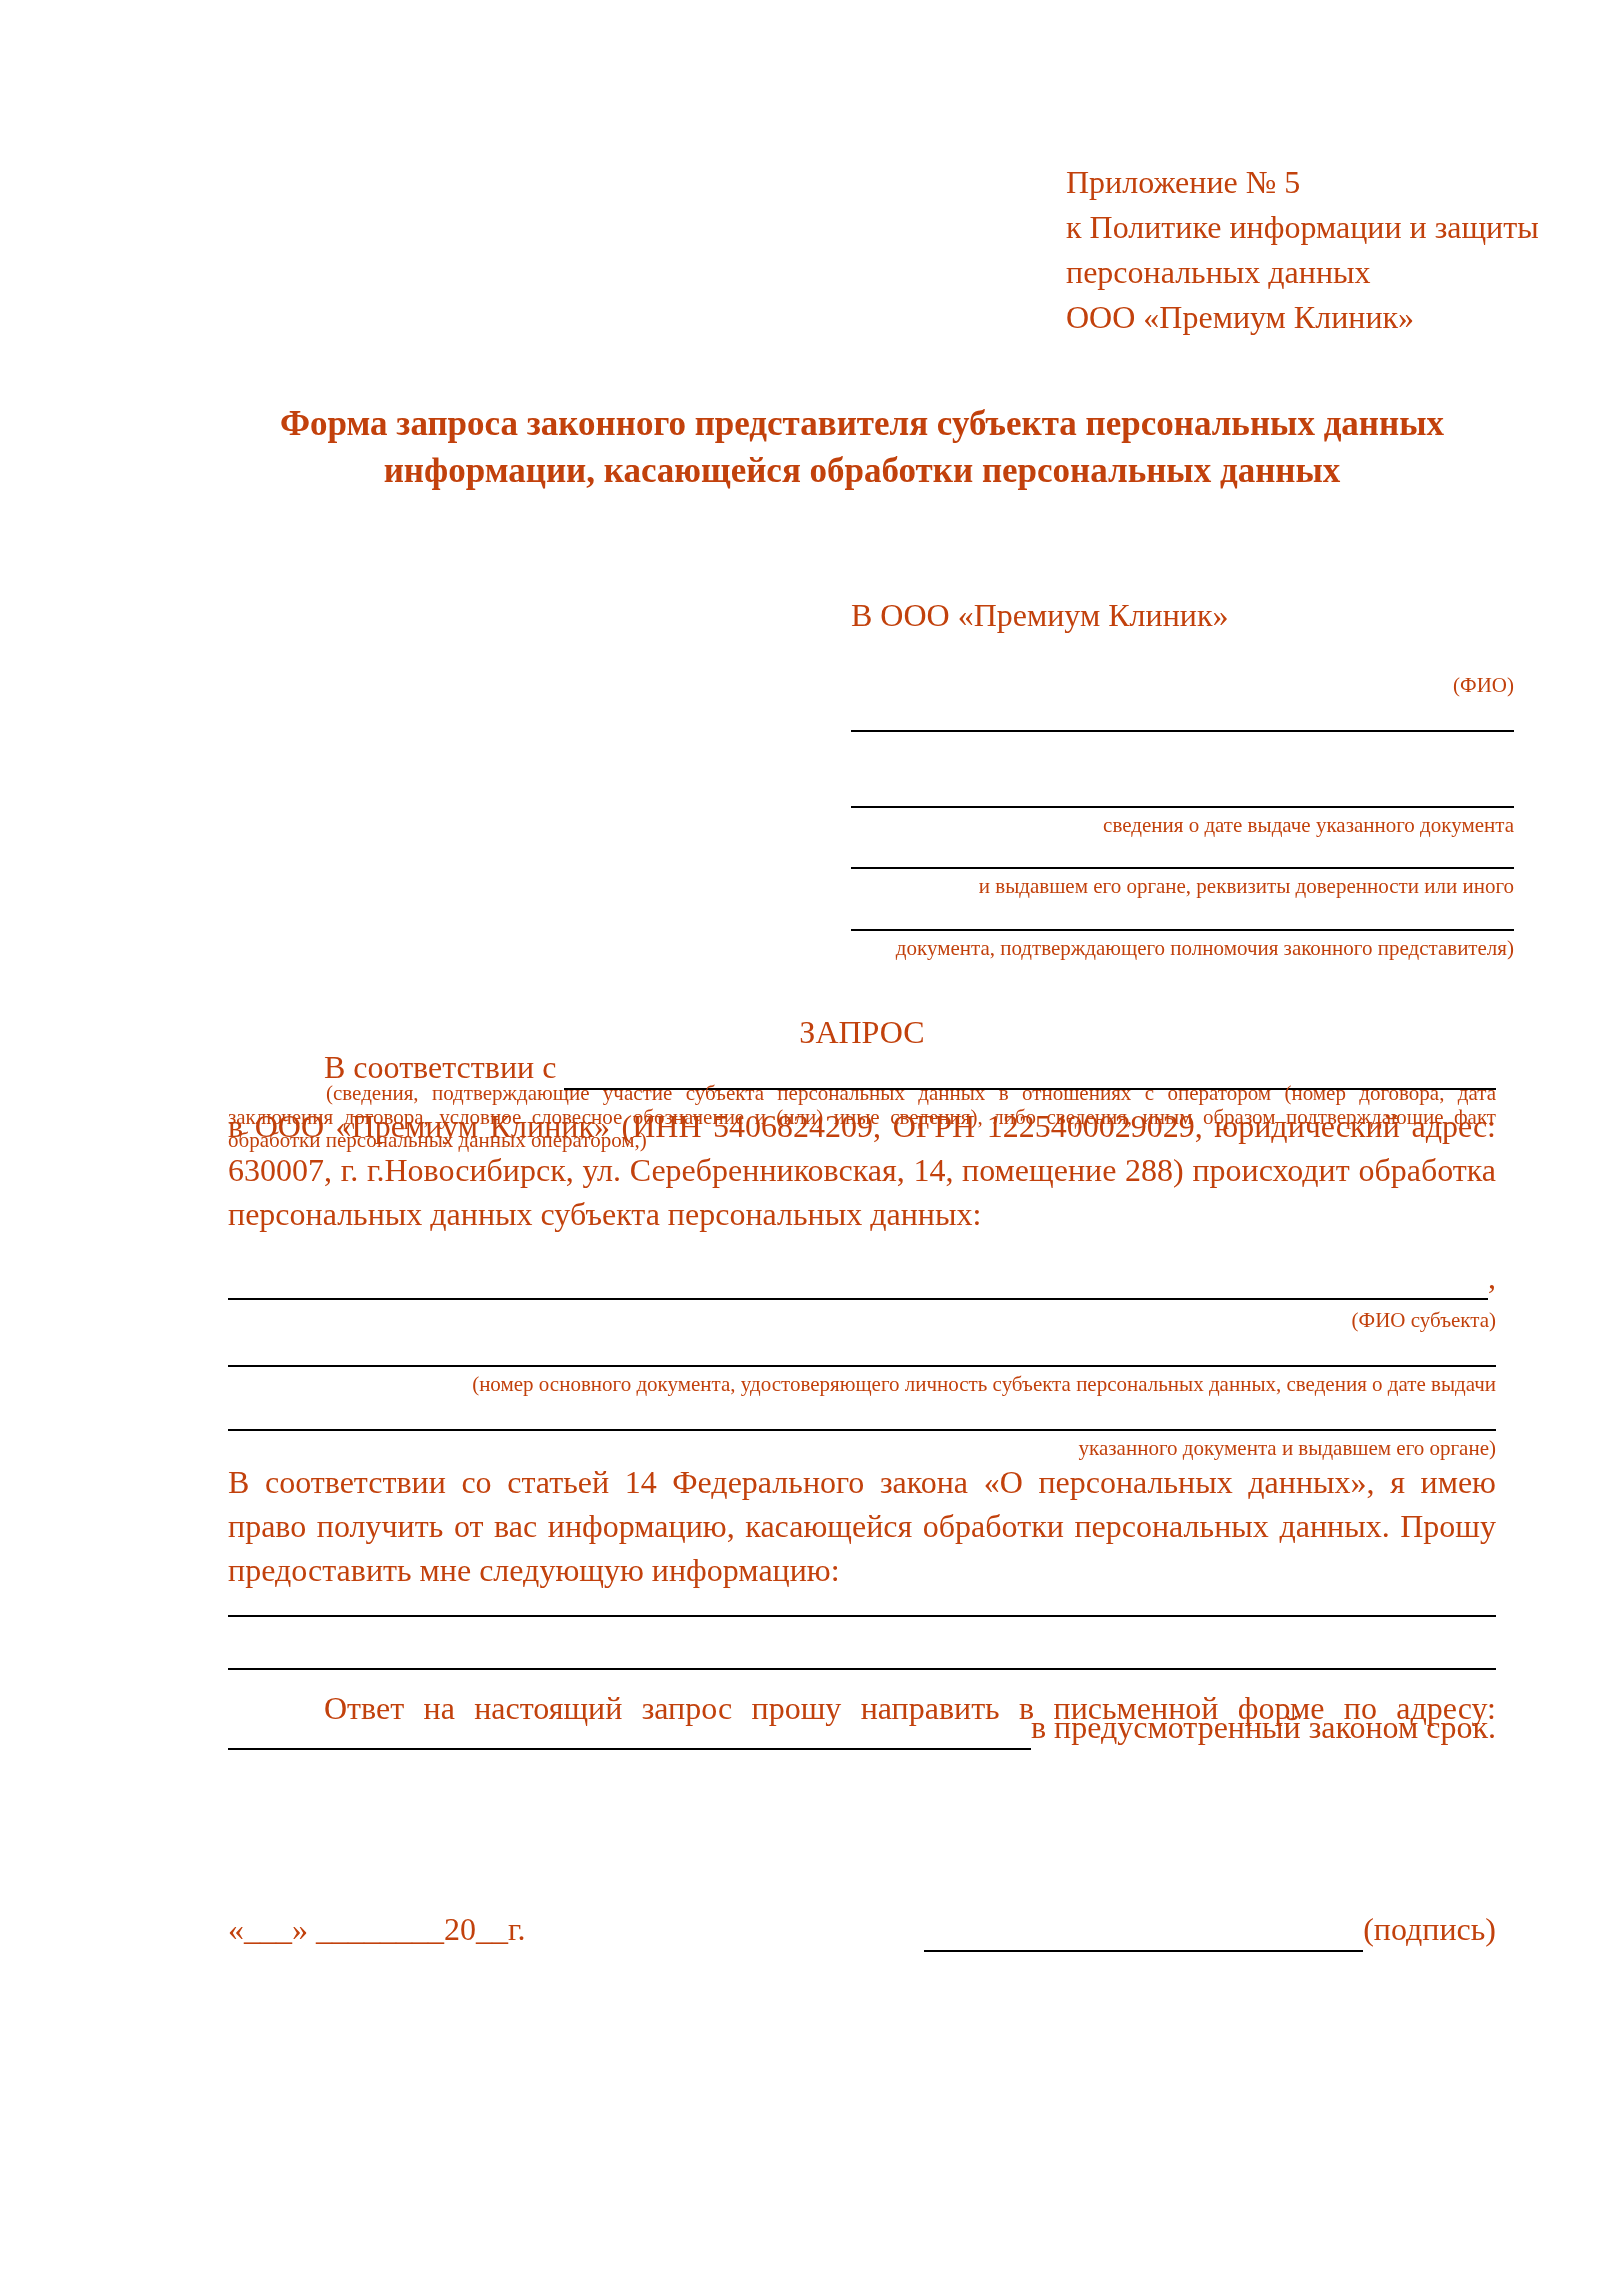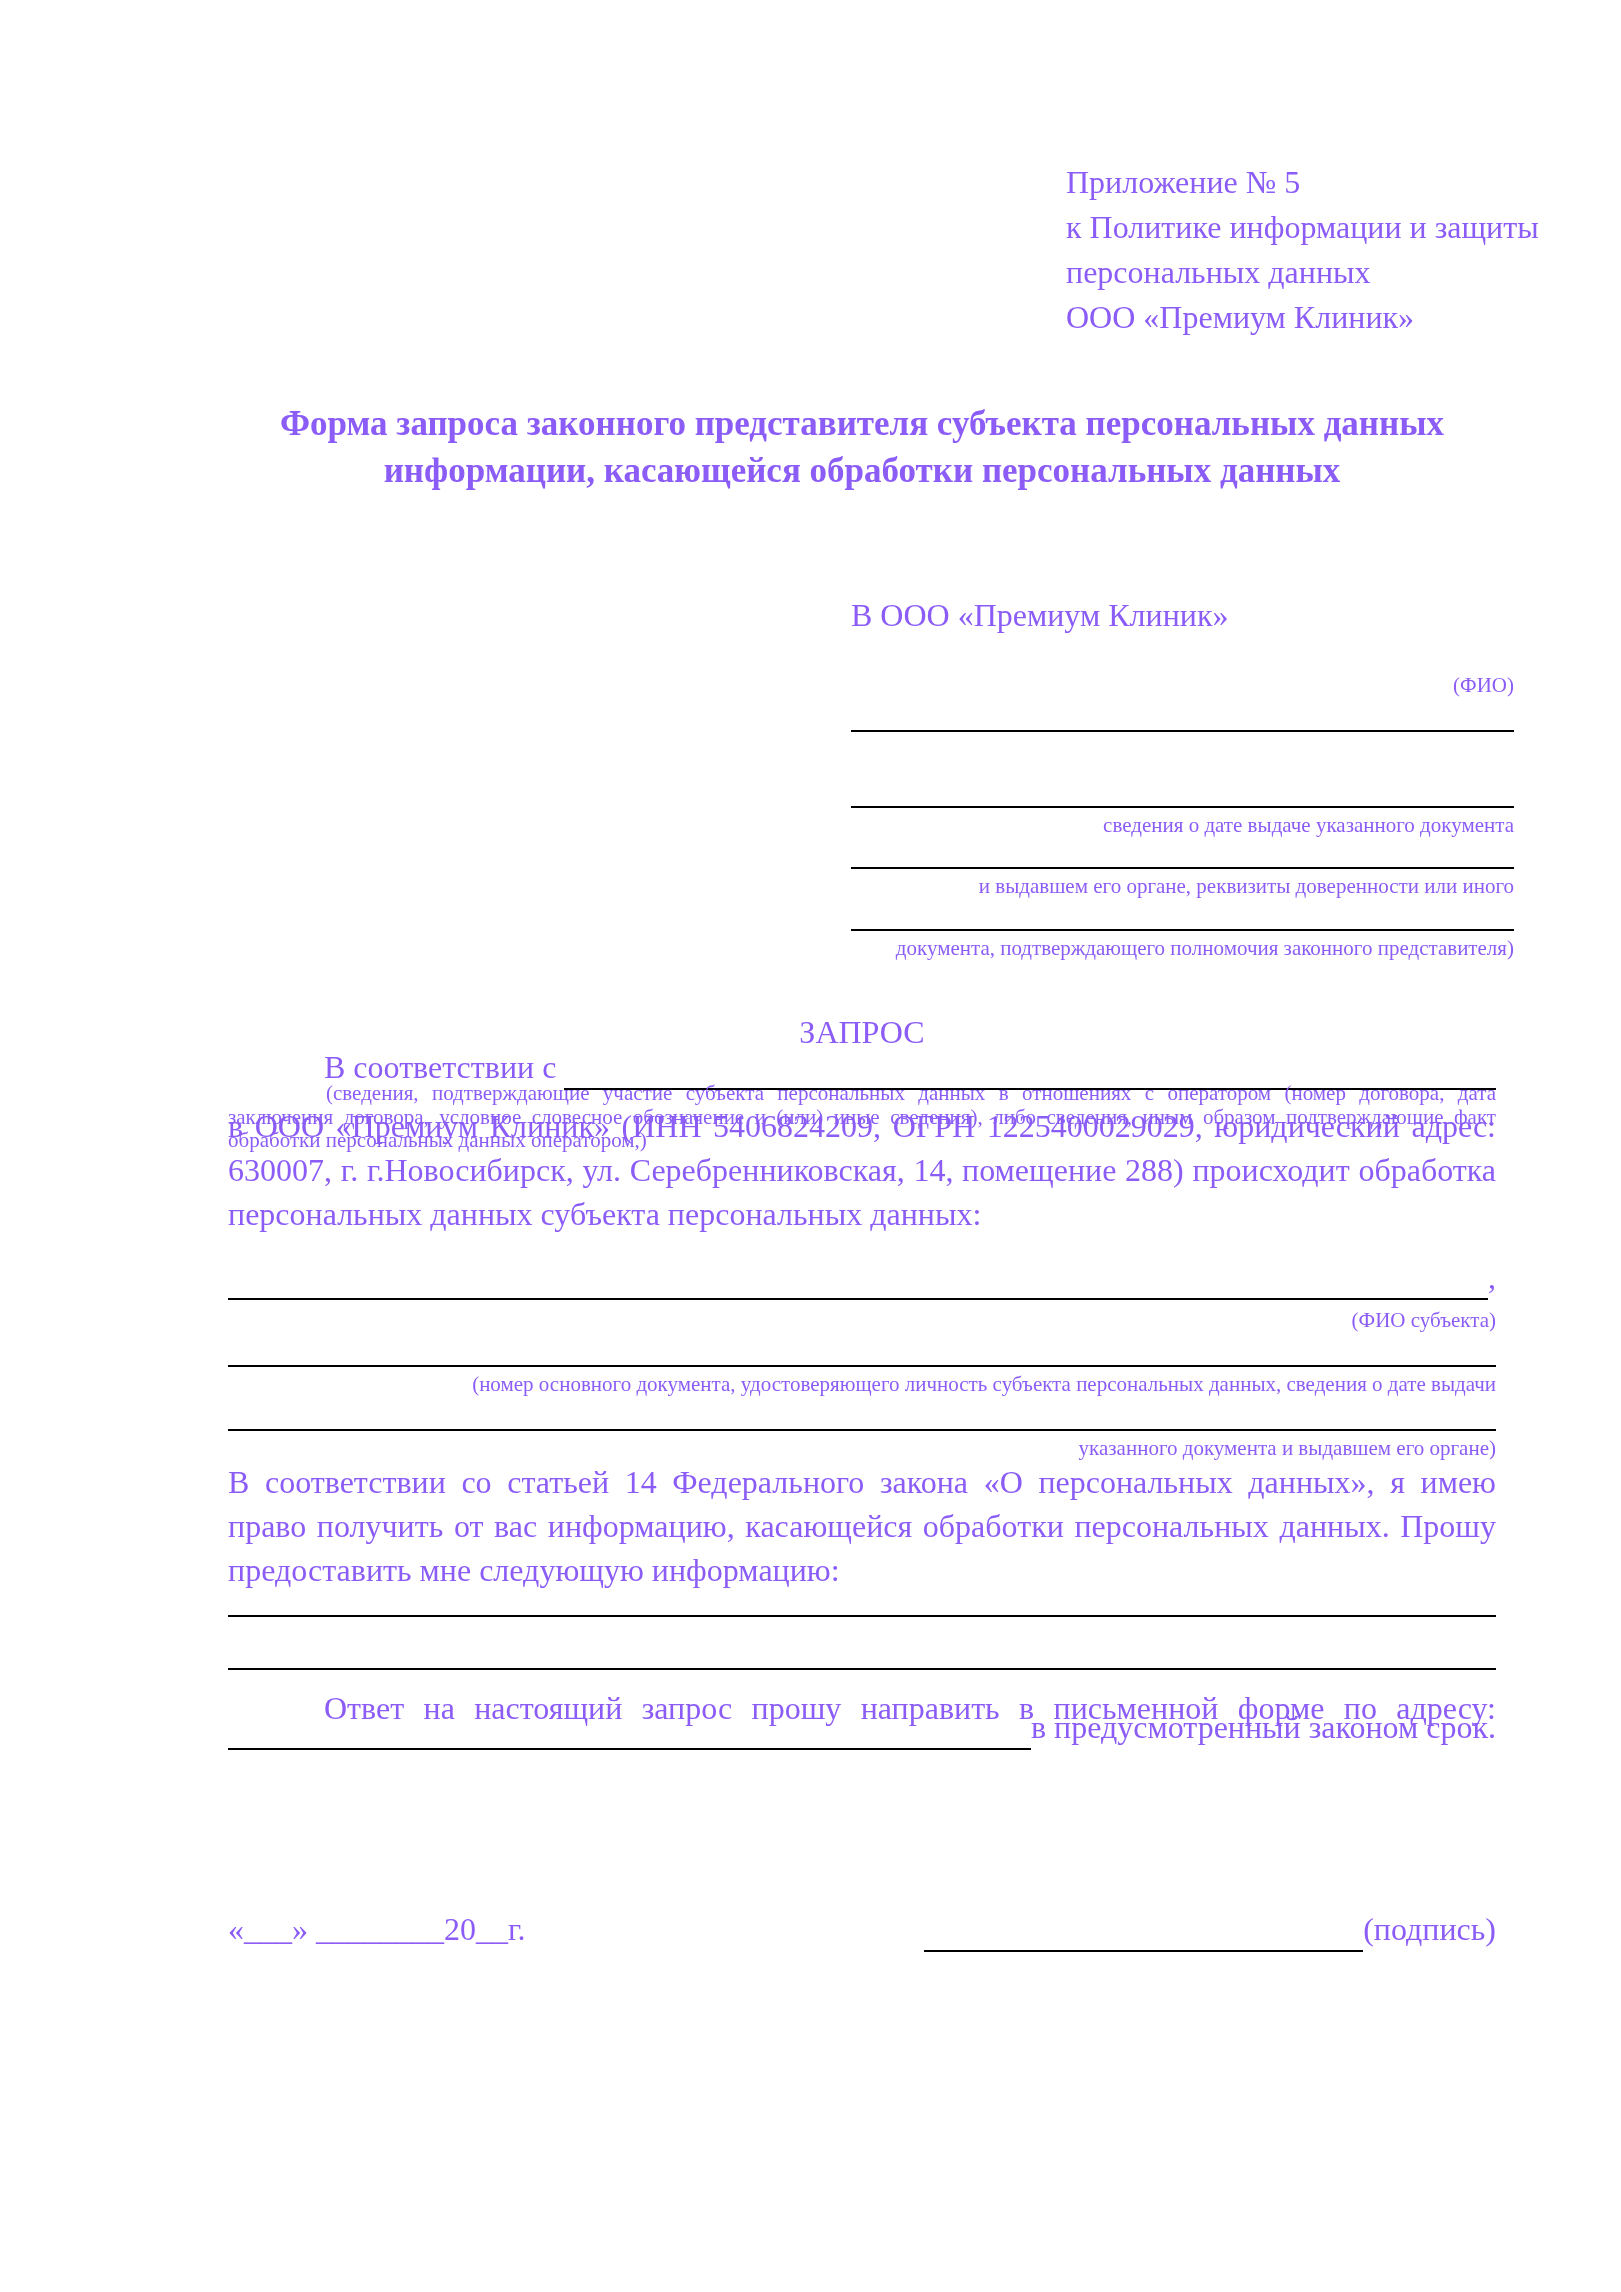--- a/index.html
+++ b/index.html
@@ -5,21 +5,21 @@
   html, body {
     margin: 0;
     padding: 0;
     background: #ffffff;
   }
   .page {
     position: relative;
     width: 1621px;
     height: 2293px;
     background: #ffffff;
-    color: #8b5cf6;
+    color: #c2410c;
     font-family: "Liberation Serif", "DejaVu Serif", serif;
     overflow: hidden;
   }
   .abs { position: absolute; }
   .t {
     font-size: 32px;
     line-height: 45px;
   }
   .para {
     font-size: 32px;

